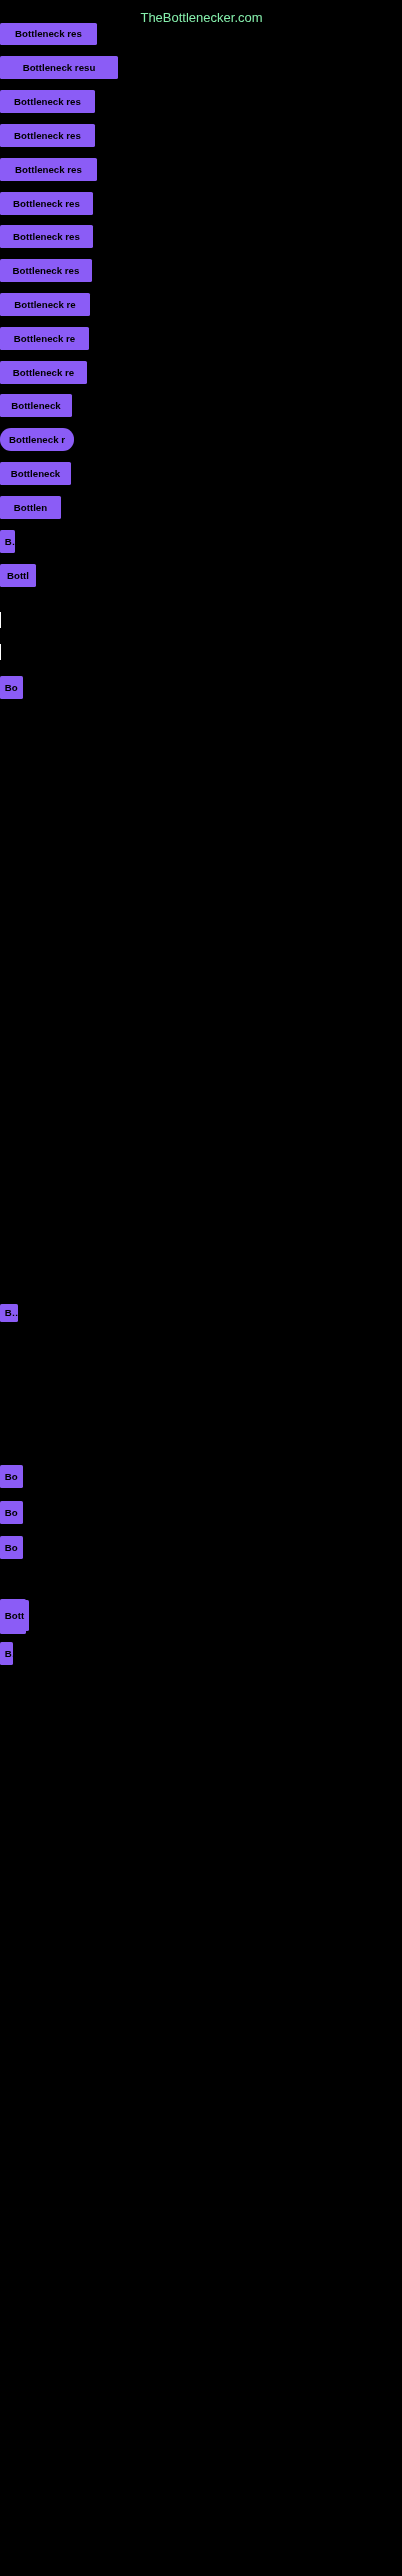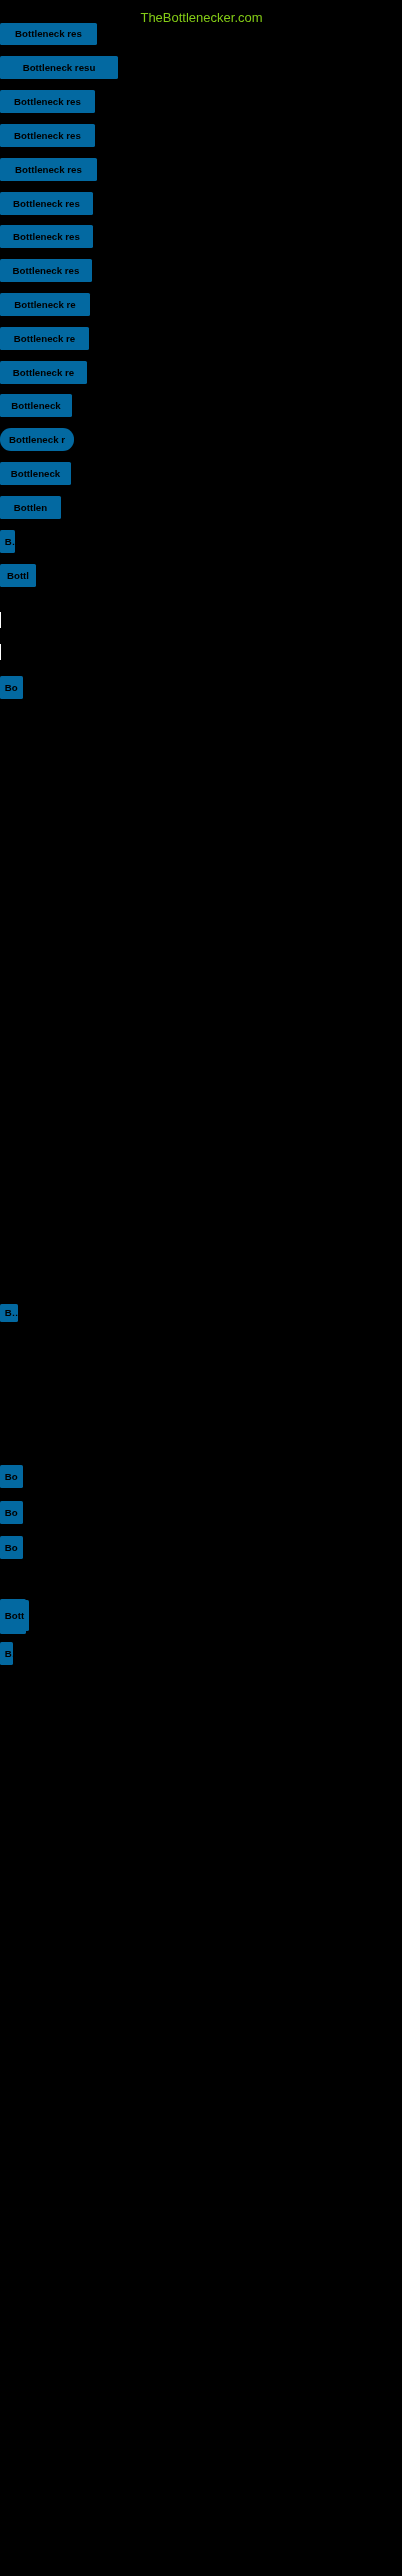--- a/index.html
+++ b/index.html
@@ -10,32 +10,32 @@
 
     body {
       background-color: #000000;
       width: 403px;
       min-height: 2576px;
       font-family: Arial, sans-serif;
       position: relative;
     }
 
     .site-title {
-      color: #84cc16;
+      color: #86efac;
       font-size: 13px;
       text-align: center;
       padding: 6.4px 0;
       position: absolute;
       top: 3.2px;
       left: 0;
       right: 0;
     }
 
     .btn-bottleneck {
-      background-color: #0369a1;
+      background-color: #8b5cf6;
       color: #000000;
       font-size: 9.7px;
       font-weight: bold;
       padding: 3.2px 4.8px;
       border: none;
       border-radius: 1.6px;
       cursor: pointer;
       white-space: nowrap;
       overflow: hidden;
       text-overflow: ellipsis;

